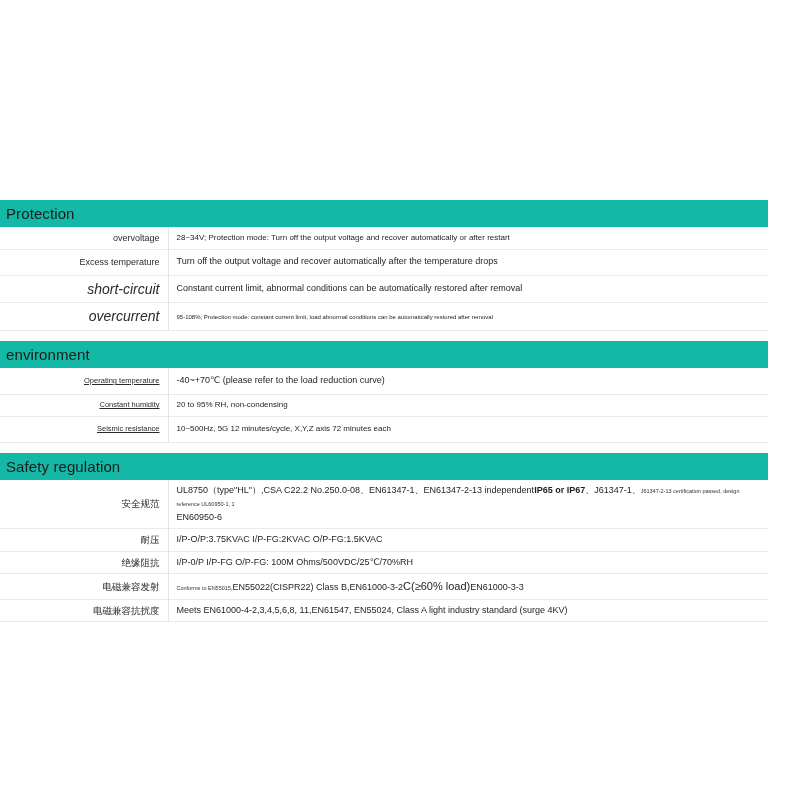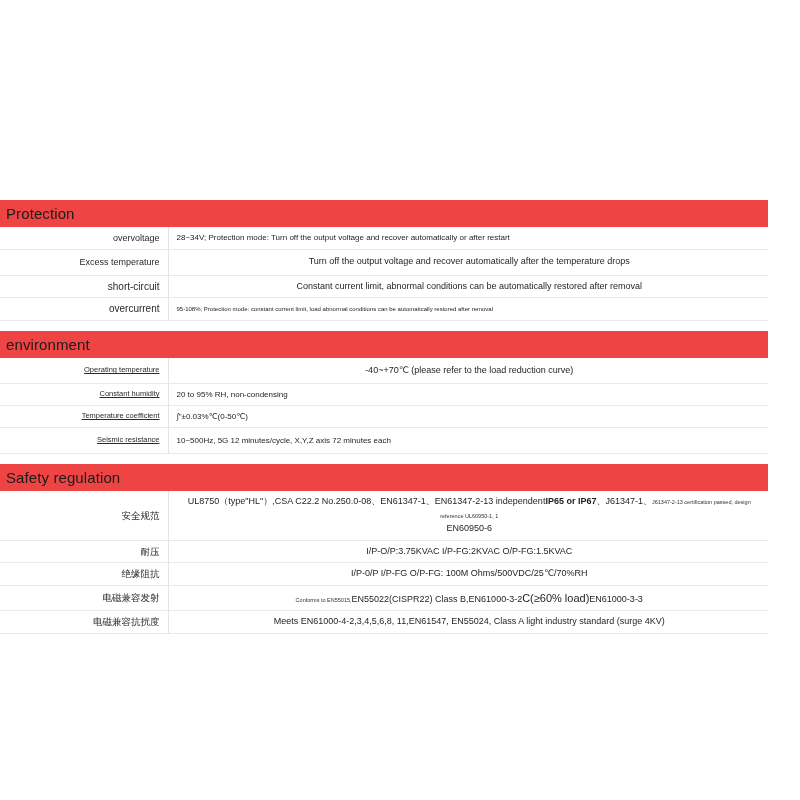--- a/index.html
+++ b/index.html
@@ -24,21 +24,21 @@
 
   .doc {
     position: absolute;
     left: 0;
     top: 200px;
     width: 768px;
   }
 
   
   .section-header {
-    background: #ef4444;
+    background: #14b8a6;
     height: 27px;
     display: flex;
     align-items: center;
     padding-left: 6px;
     box-sizing: border-box;
     width: 768px;
   }
   .section-header-title {
     font-size: 15px;
     font-weight: 400;
@@ -70,27 +70,27 @@
   .spec-row-value {
     padding: 4px 6px 4px 8px;
     vertical-align: middle;
     color: #1e1e1e;
     box-sizing: border-box;
   }
 
   
   .lbl-xs { font-size: 7.5px; line-height: 1.35; text-decoration: underline; }
   .lbl-sm { font-size: 9px;  line-height: 1.35; }
-  .lbl-md { font-size: 10px; line-height: 1.35; }
+  .lbl-md { font-size: 14px; line-height: 1.35; font-style: italic; }
   .lbl-cn { font-size: 9.5px; line-height: 1.4; padding-left: 44px; }
 
   
   .val-xs { font-size: 6px;  line-height: 1.4; }
   .val-sm { font-size: 8px;  line-height: 1.45; margin-top: 15px; }
-  .val-md { font-size: 9px;  line-height: 1.5; text-align: center; }
+  .val-md { font-size: 9px;  line-height: 1.5; }
 
   .val-md .big { font-size: 11px; }
   .val-md .tiny { font-size: 5.5px; color: #333; }
   .val-md .bold { font-weight: 700; }
 
   .row-h-sm { height: 22px; }
   .row-h-md { height: 26px; }
   .row-h-lg { height: 34px; }
 
   .section-gap { height: 10px; }
@@ -135,24 +135,20 @@
     <table class="spec-table">
       <tbody>
         <tr class="row-h-md">
           <td class="spec-row-label lbl-xs">Operating temperature</td>
           <td class="spec-row-value val-md">-40~+70℃ (please refer to the load reduction curve)</td>
         </tr>
         <tr class="row-h-sm">
           <td class="spec-row-label lbl-xs">Constant humidity</td>
           <td class="spec-row-value val-sm">20 to 95% RH, non-condensing</td>
         </tr>
-        <tr class="row-h-sm">
-          <td class="spec-row-label lbl-xs">Temperature coefficient</td>
-          <td class="spec-row-value val-sm">∫"±0.03%℃(0-50℃)</td>
-        </tr>
         <tr class="row-h-md">
           <td class="spec-row-label lbl-xs">Seismic resistance</td>
           <td class="spec-row-value val-sm">10~500Hz, 5G 12 minutes/cycle, X,Y,Z axis 72 minutes each</td>
         </tr>
       </tbody>
     </table>
 
     <div class="section-gap"></div>
 
     <div class="section-header">

